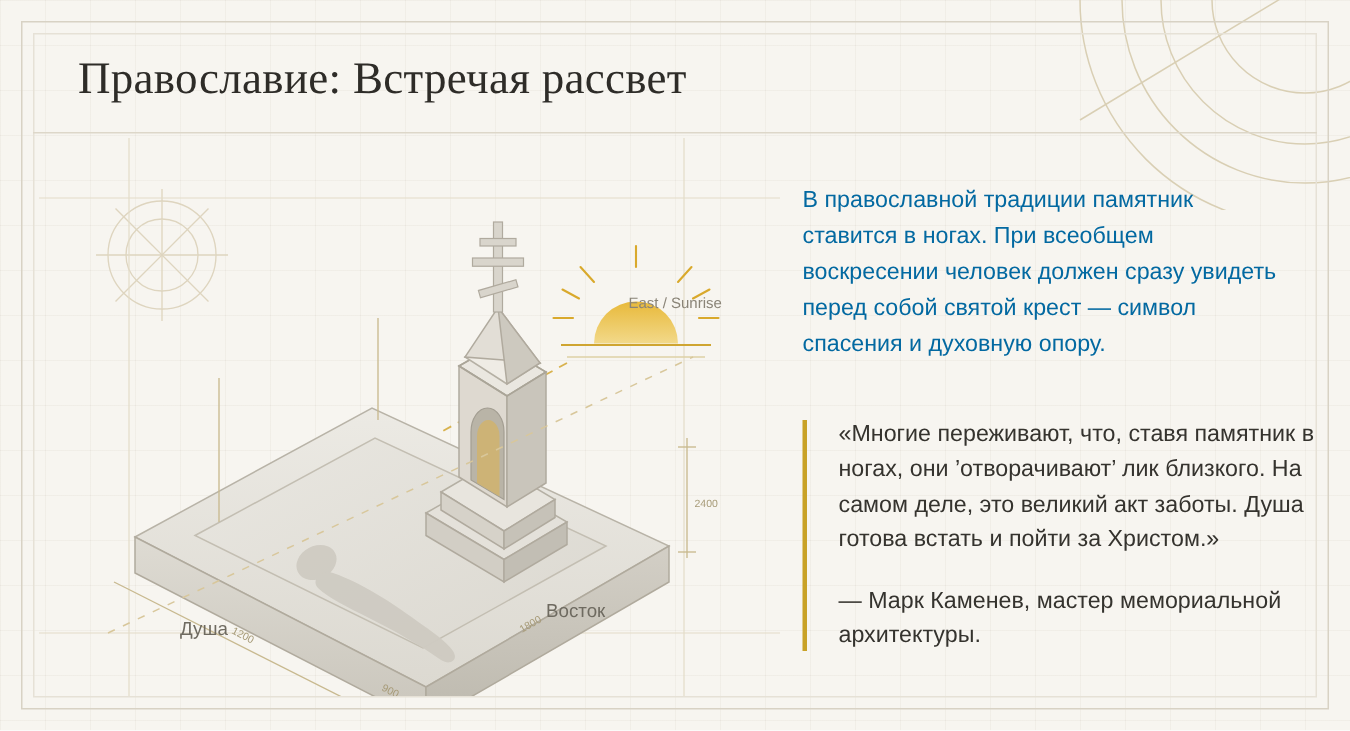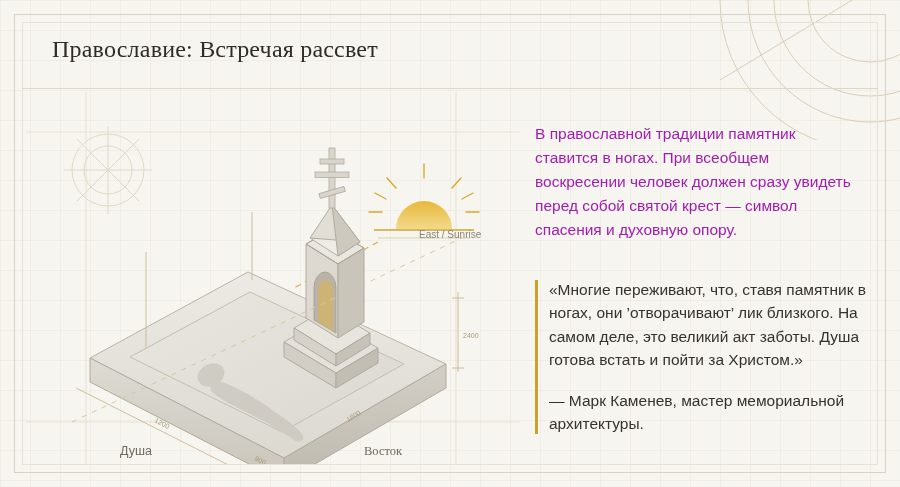--- a/index.html
+++ b/index.html
@@ -47,21 +47,21 @@
     top: -60px;
     width: 230px;
     height: 200px;
     pointer-events: none;
   }
   .title {
     position: absolute;
     left: 52px;
     top: 36px;
     font-family: "Liberation Serif", serif;
-    font-size: 24px;
+    font-size: 30px;
     color: #2e2c28;
     letter-spacing: 0.2px;
     white-space: nowrap;
   }
   .title-rule {
     position: absolute;
     left: 22px;
     top: 88px;
     width: 856px;
     height: 1px;
@@ -75,42 +75,41 @@
     width: 494px;
     height: 372px;
   }
   .illus svg { display: block; }
 
   .caption {
     position: absolute;
     font-size: 12.5px;
     color: #6e6a60;
     font-family: "Liberation Sans", sans-serif;
-    margin-top: 32px;
   }
   .cap-west { left: 120px; top: 412px; }
-  .cap-east { left: 364px; top: 412px; font-family: Liberation Serif, serif; }
+  .cap-east { left: 364px; top: 400px; }
   .cap-sun  { left: 419px; top: 197px; font-size: 10px; color: #8a8477; }
 
   
   .body-text {
     position: absolute;
     left: 535px;
     top: 122px;
     width: 326px;
     font-size: 15.5px;
     line-height: 1.55;
-    color: #a21caf;
+    color: #0369a1;
   }
   .quote-block {
     position: absolute;
     left: 535px;
     top: 278px;
     width: 326px;
-    padding-left: 14px;
+    padding-left: 24px;
     font-size: 15.5px;
     line-height: 1.5;
     color: #35332e;
   }
   .quote-bar {
     position: absolute;
     left: 0;
     top: 2px;
     bottom: 2px;
     width: 3px;

